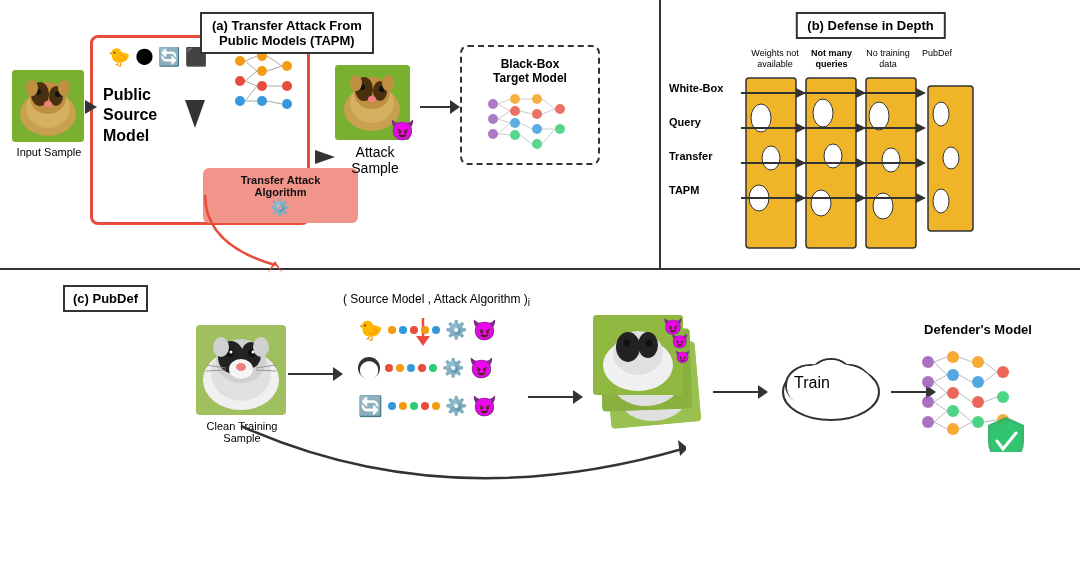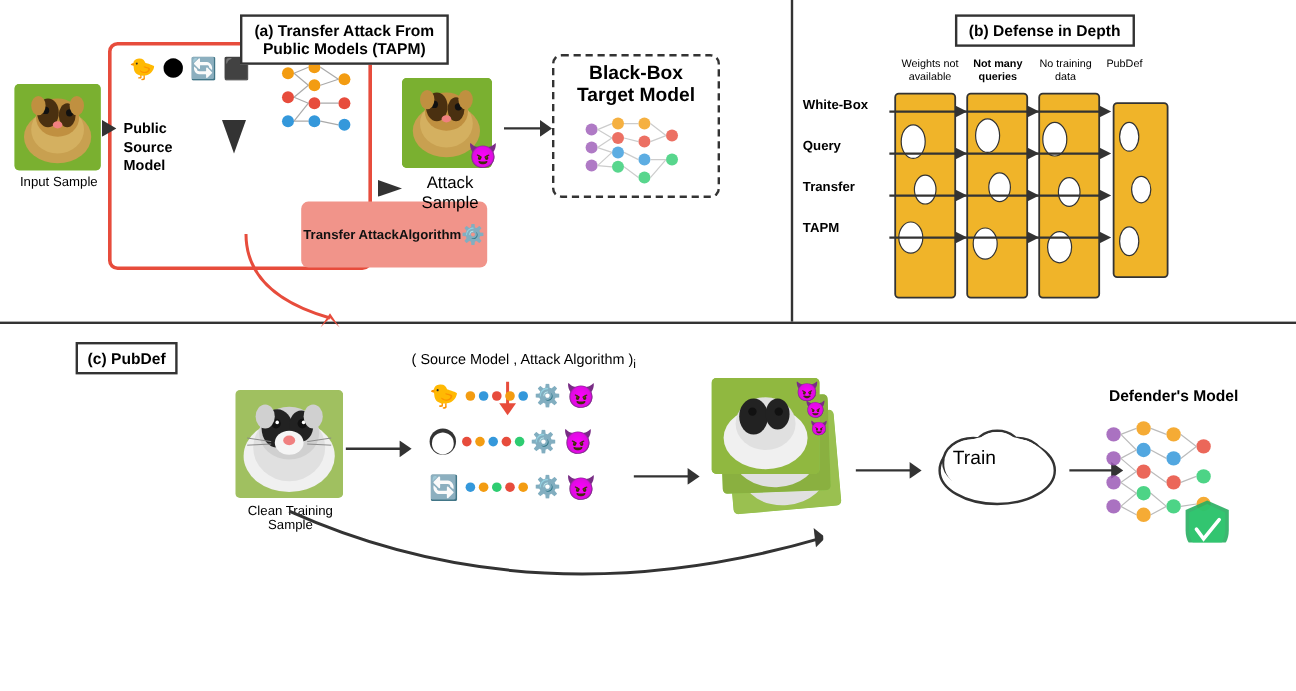--- a/index.html
+++ b/index.html
@@ -84,47 +84,46 @@
     
     .pink-box {
       position: absolute;
       left: 110px;
       top: 130px;
       width: 155px;
       height: 55px;
       background: #f1948a;
       border-radius: 6px;
       display: flex;
-      flex-direction: row;
+      flex-direction: column;
       align-items: center;
       justify-content: center;
       font-weight: bold;
       font-size: 11px;
       color: #111;
-      margin-left: 48px;
     }
 
     
     .black-box-target {
       position: absolute;
       left: 460px;
       top: 45px;
       width: 140px;
       height: 120px;
       border: 2px dashed #333;
       border-radius: 8px;
       display: flex;
       flex-direction: column;
       align-items: center;
       justify-content: center;
     }
 
     .black-box-label {
       font-weight: bold;
-      font-size: 16px;
+      font-size: 12px;
       text-align: center;
       margin-bottom: 4px;
     }
 
     
     .bottom-section {
       width: 100%;
       height: 306px;
       position: relative;
       padding: 26px 15px;
@@ -213,21 +212,21 @@
           <line x1="13" y1="35" x2="25" y2="40" stroke="#aaa" stroke-width="1"></line>
           <line x1="13" y1="55" x2="25" y2="40" stroke="#aaa" stroke-width="1"></line>
           <line x1="13" y1="55" x2="25" y2="55" stroke="#aaa" stroke-width="1"></line>
 
           <line x1="35" y1="10" x2="50" y2="20" stroke="#aaa" stroke-width="1"></line>
           <line x1="35" y1="25" x2="50" y2="20" stroke="#aaa" stroke-width="1"></line>
           <line x1="35" y1="40" x2="50" y2="40" stroke="#aaa" stroke-width="1"></line>
           <line x1="35" y1="55" x2="50" y2="58" stroke="#aaa" stroke-width="1"></line>
         </svg>
 
-        <div style="position:absolute; bottom:75px; left:10px; font-size:12px; font-weight:bold; line-height:1.3;">
+        <div style="position:absolute; bottom:75px; left:10px; font-size:16px; font-weight:bold; line-height:1.3;">
           Public<br>Source<br>Model
         </div>
 
         <div class="pink-box">
           <span>Transfer Attack</span>
           <span>Algorithm</span>
           <span style="font-size:16px;">⚙️</span>
         </div>
       </div>
 

